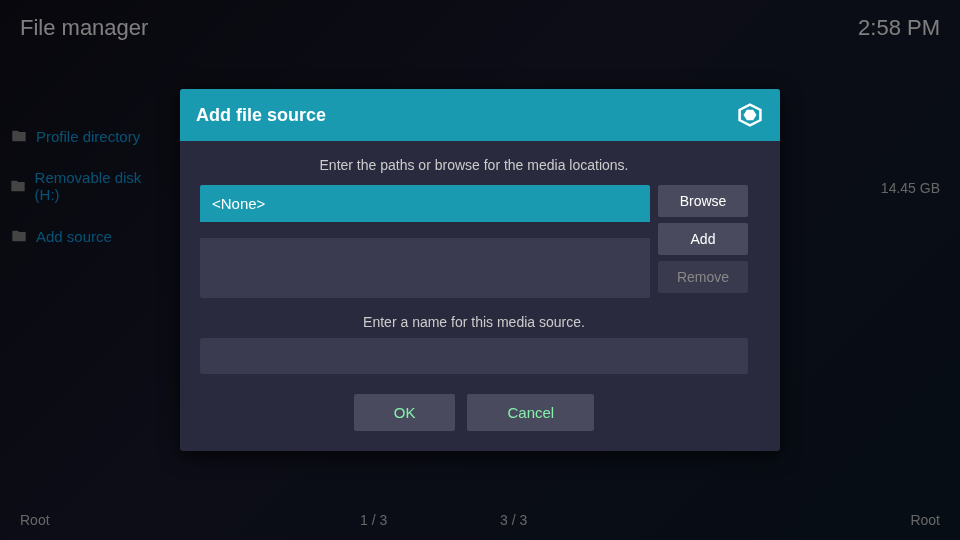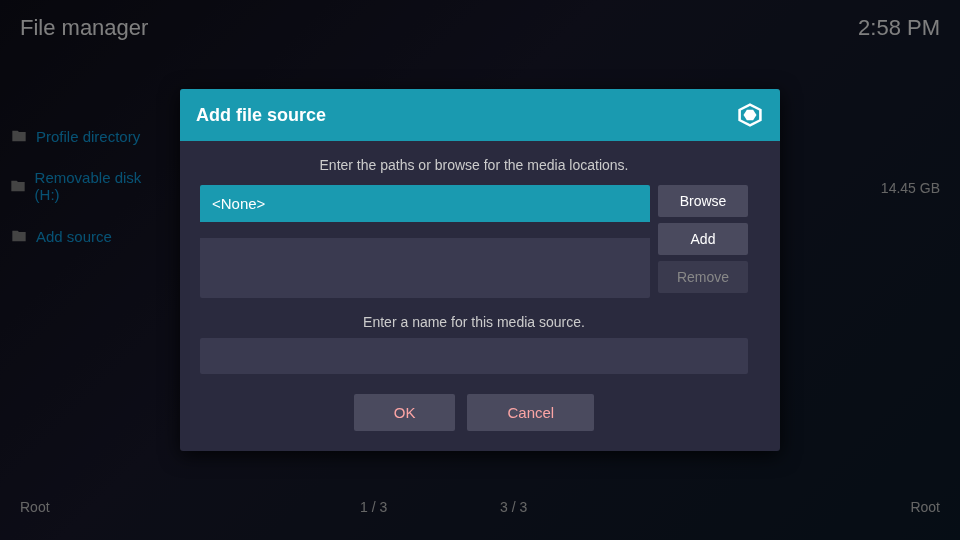--- a/index.html
+++ b/index.html
@@ -44,21 +44,21 @@
     }
 
     .header-time {
       color: #ffffff;
       font-size: 22px;
     }
 
     
     .footer {
       position: absolute;
-      bottom: 13px;
+      bottom: 0;
       left: 0;
       right: 0;
       height: 40px;
       display: flex;
       align-items: center;
       justify-content: space-between;
       padding: 0 20px;
     }
 
     .footer-left {
@@ -268,21 +268,21 @@
 
     .dialog-footer {
       display: flex;
       justify-content: center;
       gap: 12px;
       margin-top: 20px;
     }
 
     .btn-footer {
       background: #4a4a5e;
-      color: #fca5a5;
+      color: #86efac;
       border: none;
       padding: 10px 40px;
       font-size: 15px;
       cursor: pointer;
       border-radius: 2px;
     }
   </style>
 </head>
 <body>
 

